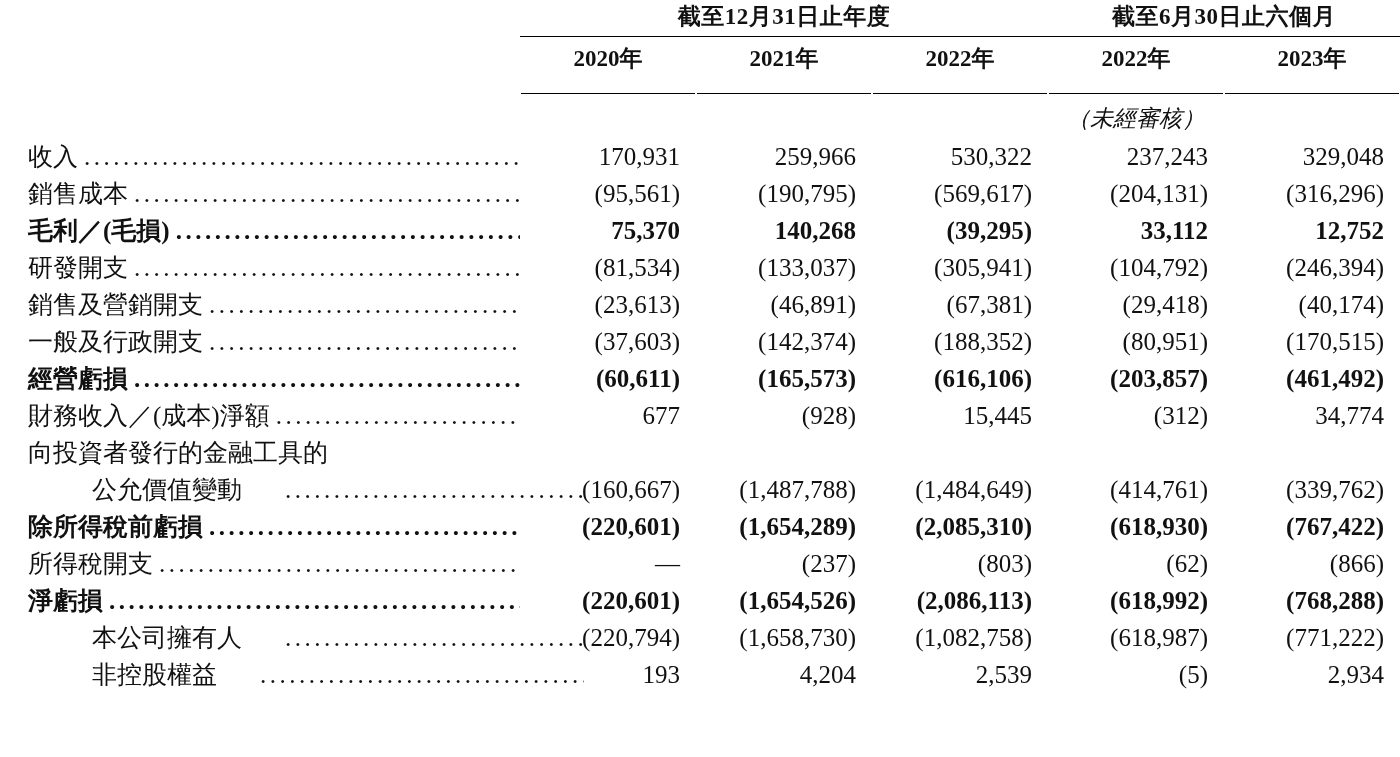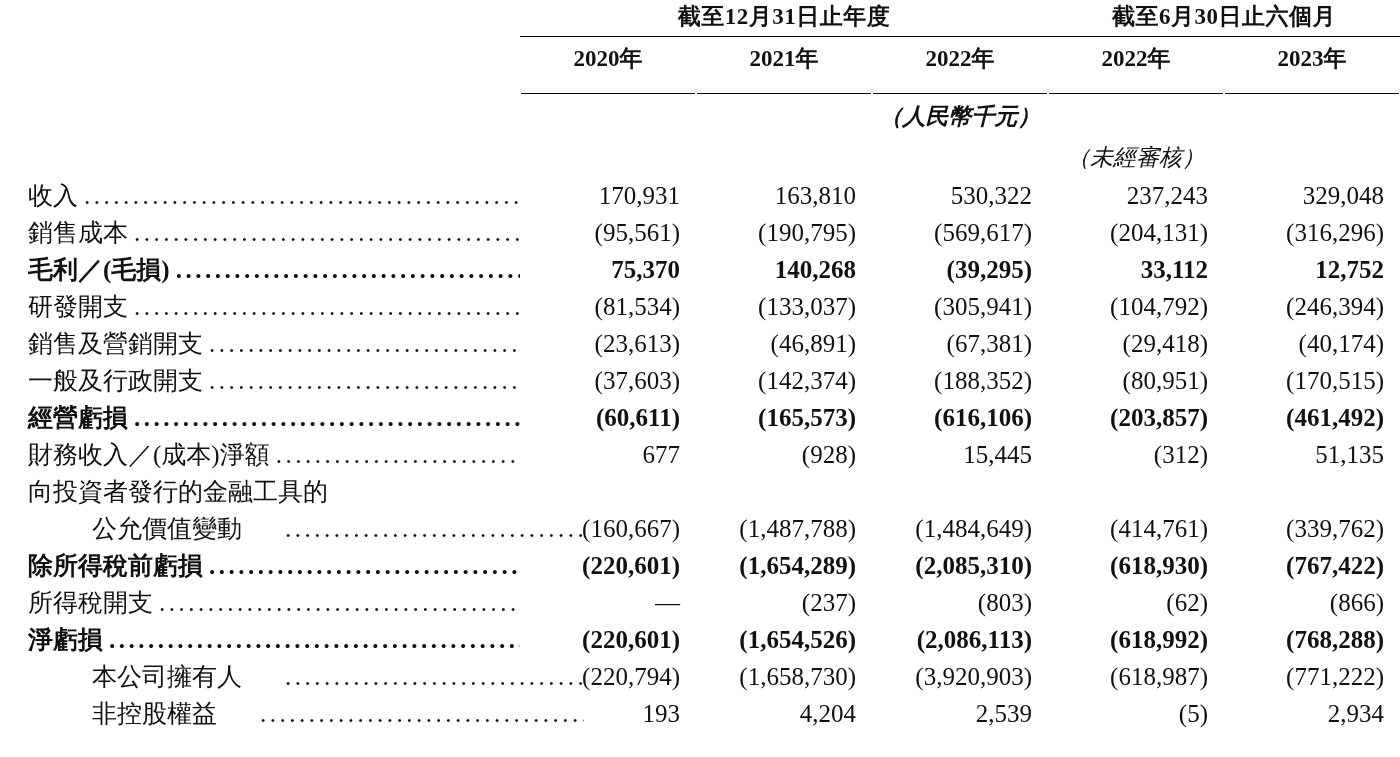--- a/index.html
+++ b/index.html
@@ -160,47 +160,39 @@
         <td>
             <div></div>
           </td>
         <td>
             <div></div>
           </td>
         <td>
             <div></div>
           </td>
       </tr>
-      <tr class="currency-row">
-        <td></td>
-        <td></td>
-        <td></td>
-        <td>（人民幣千元）</td>
-        <td></td>
-        <td></td>
-      </tr>
       <tr class="unaudited-row">
         <td></td>
         <td></td>
         <td></td>
         <td></td>
         <td>（未經審核）</td>
         <td></td>
       </tr>
     </thead>
     <tbody id="fin-body">
         <tr class="data-row">
           <td class="label">
             <div class="label-inner">
               <span class="label-text nowrapline">收入</span>
               <span class="leader">................................................................................</span>
             </div>
           </td>
           <td class="num">170,931</td>
-          <td class="num">163,810</td>
+          <td class="num">259,966</td>
           <td class="num">530,322</td>
           <td class="num">237,243</td>
           <td class="num">329,048</td>
         </tr>
         <tr class="data-row">
           <td class="label">
             <div class="label-inner">
               <span class="label-text nowrapline">銷售成本</span>
               <span class="leader">................................................................................</span>
             </div>
@@ -280,21 +272,21 @@
           <td class="label">
             <div class="label-inner">
               <span class="label-text nowrapline">財務收入／(成本)淨額</span>
               <span class="leader">................................................................................</span>
             </div>
           </td>
           <td class="num">677</td>
           <td class="num">(928)</td>
           <td class="num">15,445</td>
           <td class="num">(312)</td>
-          <td class="num">51,135</td>
+          <td class="num">34,774</td>
         </tr>
         <tr class="data-row">
           <td class="label">
             <div class="label-inner">
               <span class="label-text nowrapline">向投資者發行的金融工具的</span>
               <span class="leader none">................................................................................</span>
             </div>
           </td>
           <td class="num"></td>
           <td class="num"></td>
@@ -356,21 +348,21 @@
         </tr>
         <tr class="data-row">
           <td class="label">
             <div class="label-inner indent2">
               <span class="label-text nowrapline">本公司擁有人</span>
               <span class="leader">................................................................................</span>
             </div>
           </td>
           <td class="num">(220,794)</td>
           <td class="num">(1,658,730)</td>
-          <td class="num">(3,920,903)</td>
+          <td class="num">(1,082,758)</td>
           <td class="num">(618,987)</td>
           <td class="num">(771,222)</td>
         </tr>
         <tr class="data-row">
           <td class="label">
             <div class="label-inner indent2">
               <span class="label-text nowrapline">非控股權益</span>
               <span class="leader">................................................................................</span>
             </div>
           </td>

